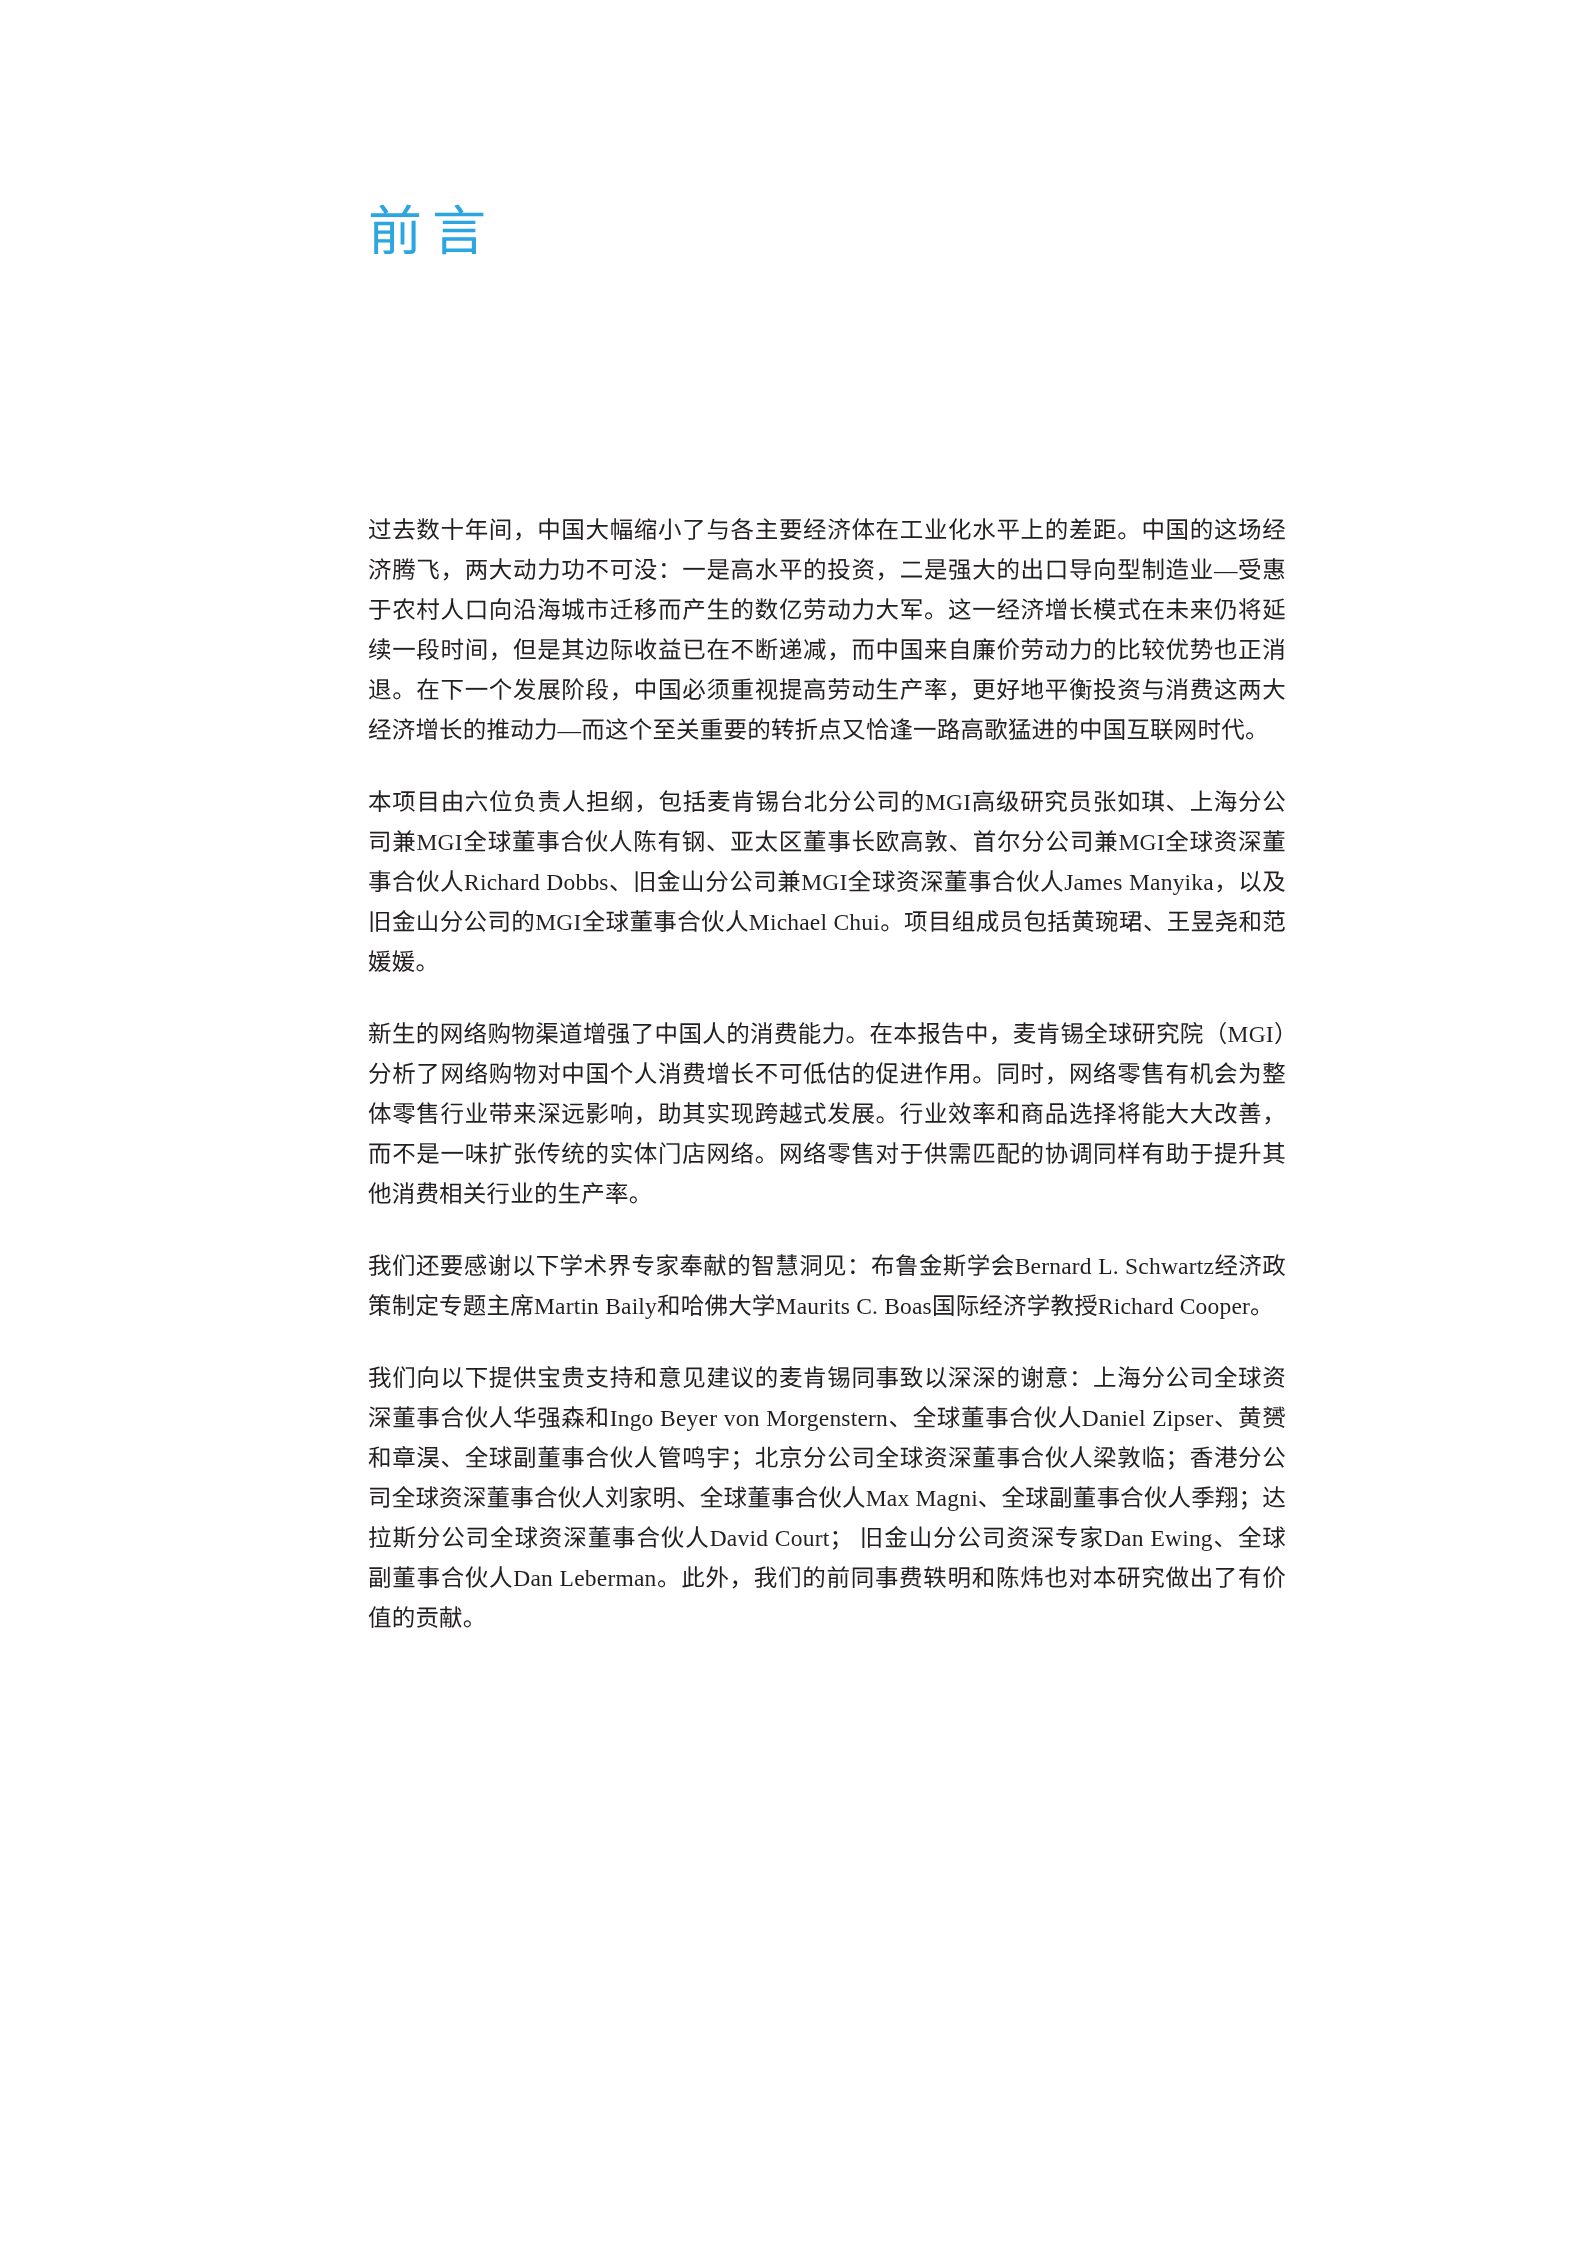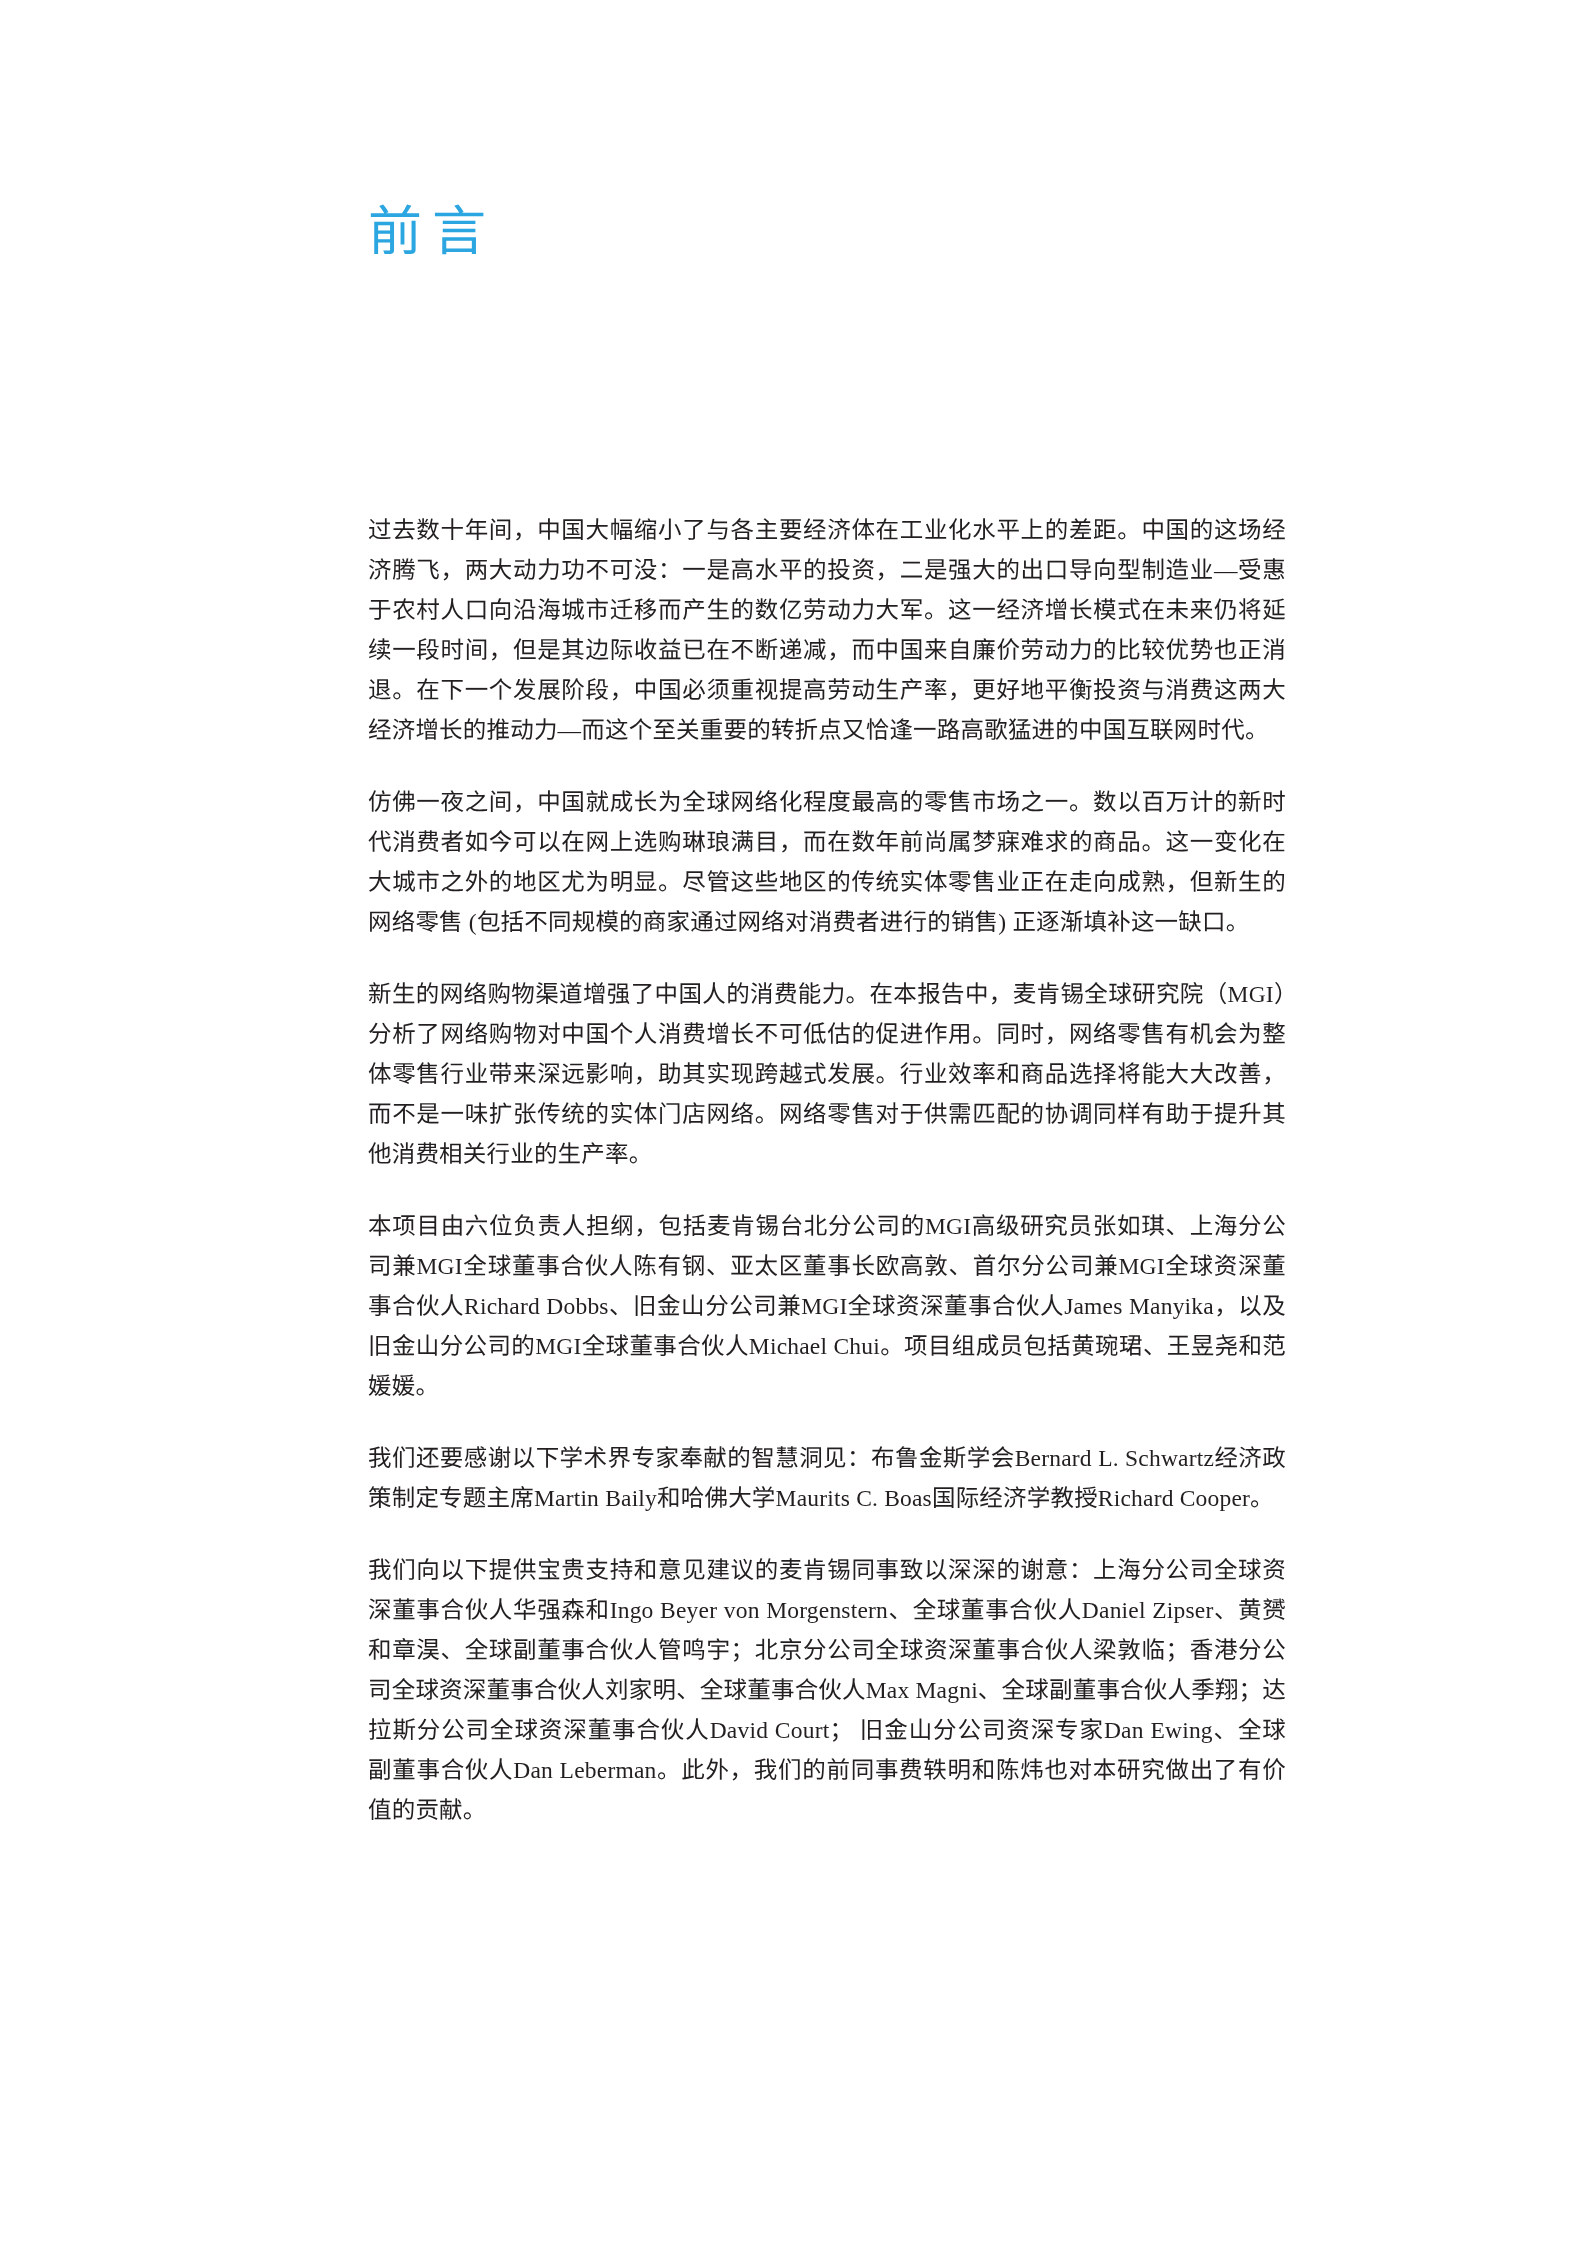--- a/index.html
+++ b/index.html
@@ -51,21 +51,20 @@
 </head>
 <body>
 
 <div class="page">
   <div class="content">
 
     <h1 class="doc-title">前言</h1>
 
     <div class="body-block">
       <p class="para">过去数十年间，中国大幅缩小了与各主要经济体在工业化水平上的差距。中国的这场经济腾飞，两大动力功不可没：一是高水平的投资，二是强大的出口导向型制造业—受惠于农村人口向沿海城市迁移而产生的数亿劳动力大军。这一经济增长模式在未来仍将延续一段时间，但是其边际收益已在不断递减，而中国来自廉价劳动力的比较优势也正消退。在下一个发展阶段，中国必须重视提高劳动生产率，更好地平衡投资与消费这两大经济增长的推动力—而这个至关重要的转折点又恰逢一路高歌猛进的中国互联网时代。</p>
-      <p class="para">仿佛一夜之间，中国就成长为全球网络化程度最高的零售市场之一。数以百万计的新时代消费者如今可以在网上选购琳琅满目，而在数年前尚属梦寐难求的商品。这一变化在大城市之外的地区尤为明显。尽管这些地区的传统实体零售业正在走向成熟，但新生的网络零售 (包括不同规模的商家通过网络对消费者进行的销售) 正逐渐填补这一缺口。</p>
+      <p class="para">本项目由六位负责人担纲，包括麦肯锡台北分公司的MGI高级研究员张如琪、上海分公司兼MGI全球董事合伙人陈有钢、亚太区董事长欧高敦、首尔分公司兼MGI全球资深董事合伙人Richard Dobbs、旧金山分公司兼MGI全球资深董事合伙人James Manyika，以及旧金山分公司的MGI全球董事合伙人Michael Chui。项目组成员包括黄琬珺、王昱尧和范媛媛。</p>
       <p class="para">新生的网络购物渠道增强了中国人的消费能力。在本报告中，麦肯锡全球研究院（MGI）分析了网络购物对中国个人消费增长不可低估的促进作用。同时，网络零售有机会为整体零售行业带来深远影响，助其实现跨越式发展。行业效率和商品选择将能大大改善，而不是一味扩张传统的实体门店网络。网络零售对于供需匹配的协调同样有助于提升其他消费相关行业的生产率。</p>
-      <p class="para">本项目由六位负责人担纲，包括麦肯锡台北分公司的MGI高级研究员张如琪、上海分公司兼MGI全球董事合伙人陈有钢、亚太区董事长欧高敦、首尔分公司兼MGI全球资深董事合伙人Richard Dobbs、旧金山分公司兼MGI全球资深董事合伙人James Manyika，以及旧金山分公司的MGI全球董事合伙人Michael Chui。项目组成员包括黄琬珺、王昱尧和范媛媛。</p>
       <p class="para">我们还要感谢以下学术界专家奉献的智慧洞见：布鲁金斯学会Bernard L. Schwartz经济政策制定专题主席Martin Baily和哈佛大学Maurits C. Boas国际经济学教授Richard Cooper。</p>
       <p class="para">我们向以下提供宝贵支持和意见建议的麦肯锡同事致以深深的谢意：上海分公司全球资深董事合伙人华强森和Ingo Beyer von Morgenstern、全球董事合伙人Daniel Zipser、黄赟和章淏、全球副董事合伙人管鸣宇；北京分公司全球资深董事合伙人梁敦临；香港分公司全球资深董事合伙人刘家明、全球董事合伙人Max Magni、全球副董事合伙人季翔；达拉斯分公司全球资深董事合伙人David Court； 旧金山分公司资深专家Dan Ewing、全球副董事合伙人Dan Leberman。此外，我们的前同事费轶明和陈炜也对本研究做出了有价值的贡献。</p>
     </div>
 
   </div>
 </div>
 
 </body></html>

